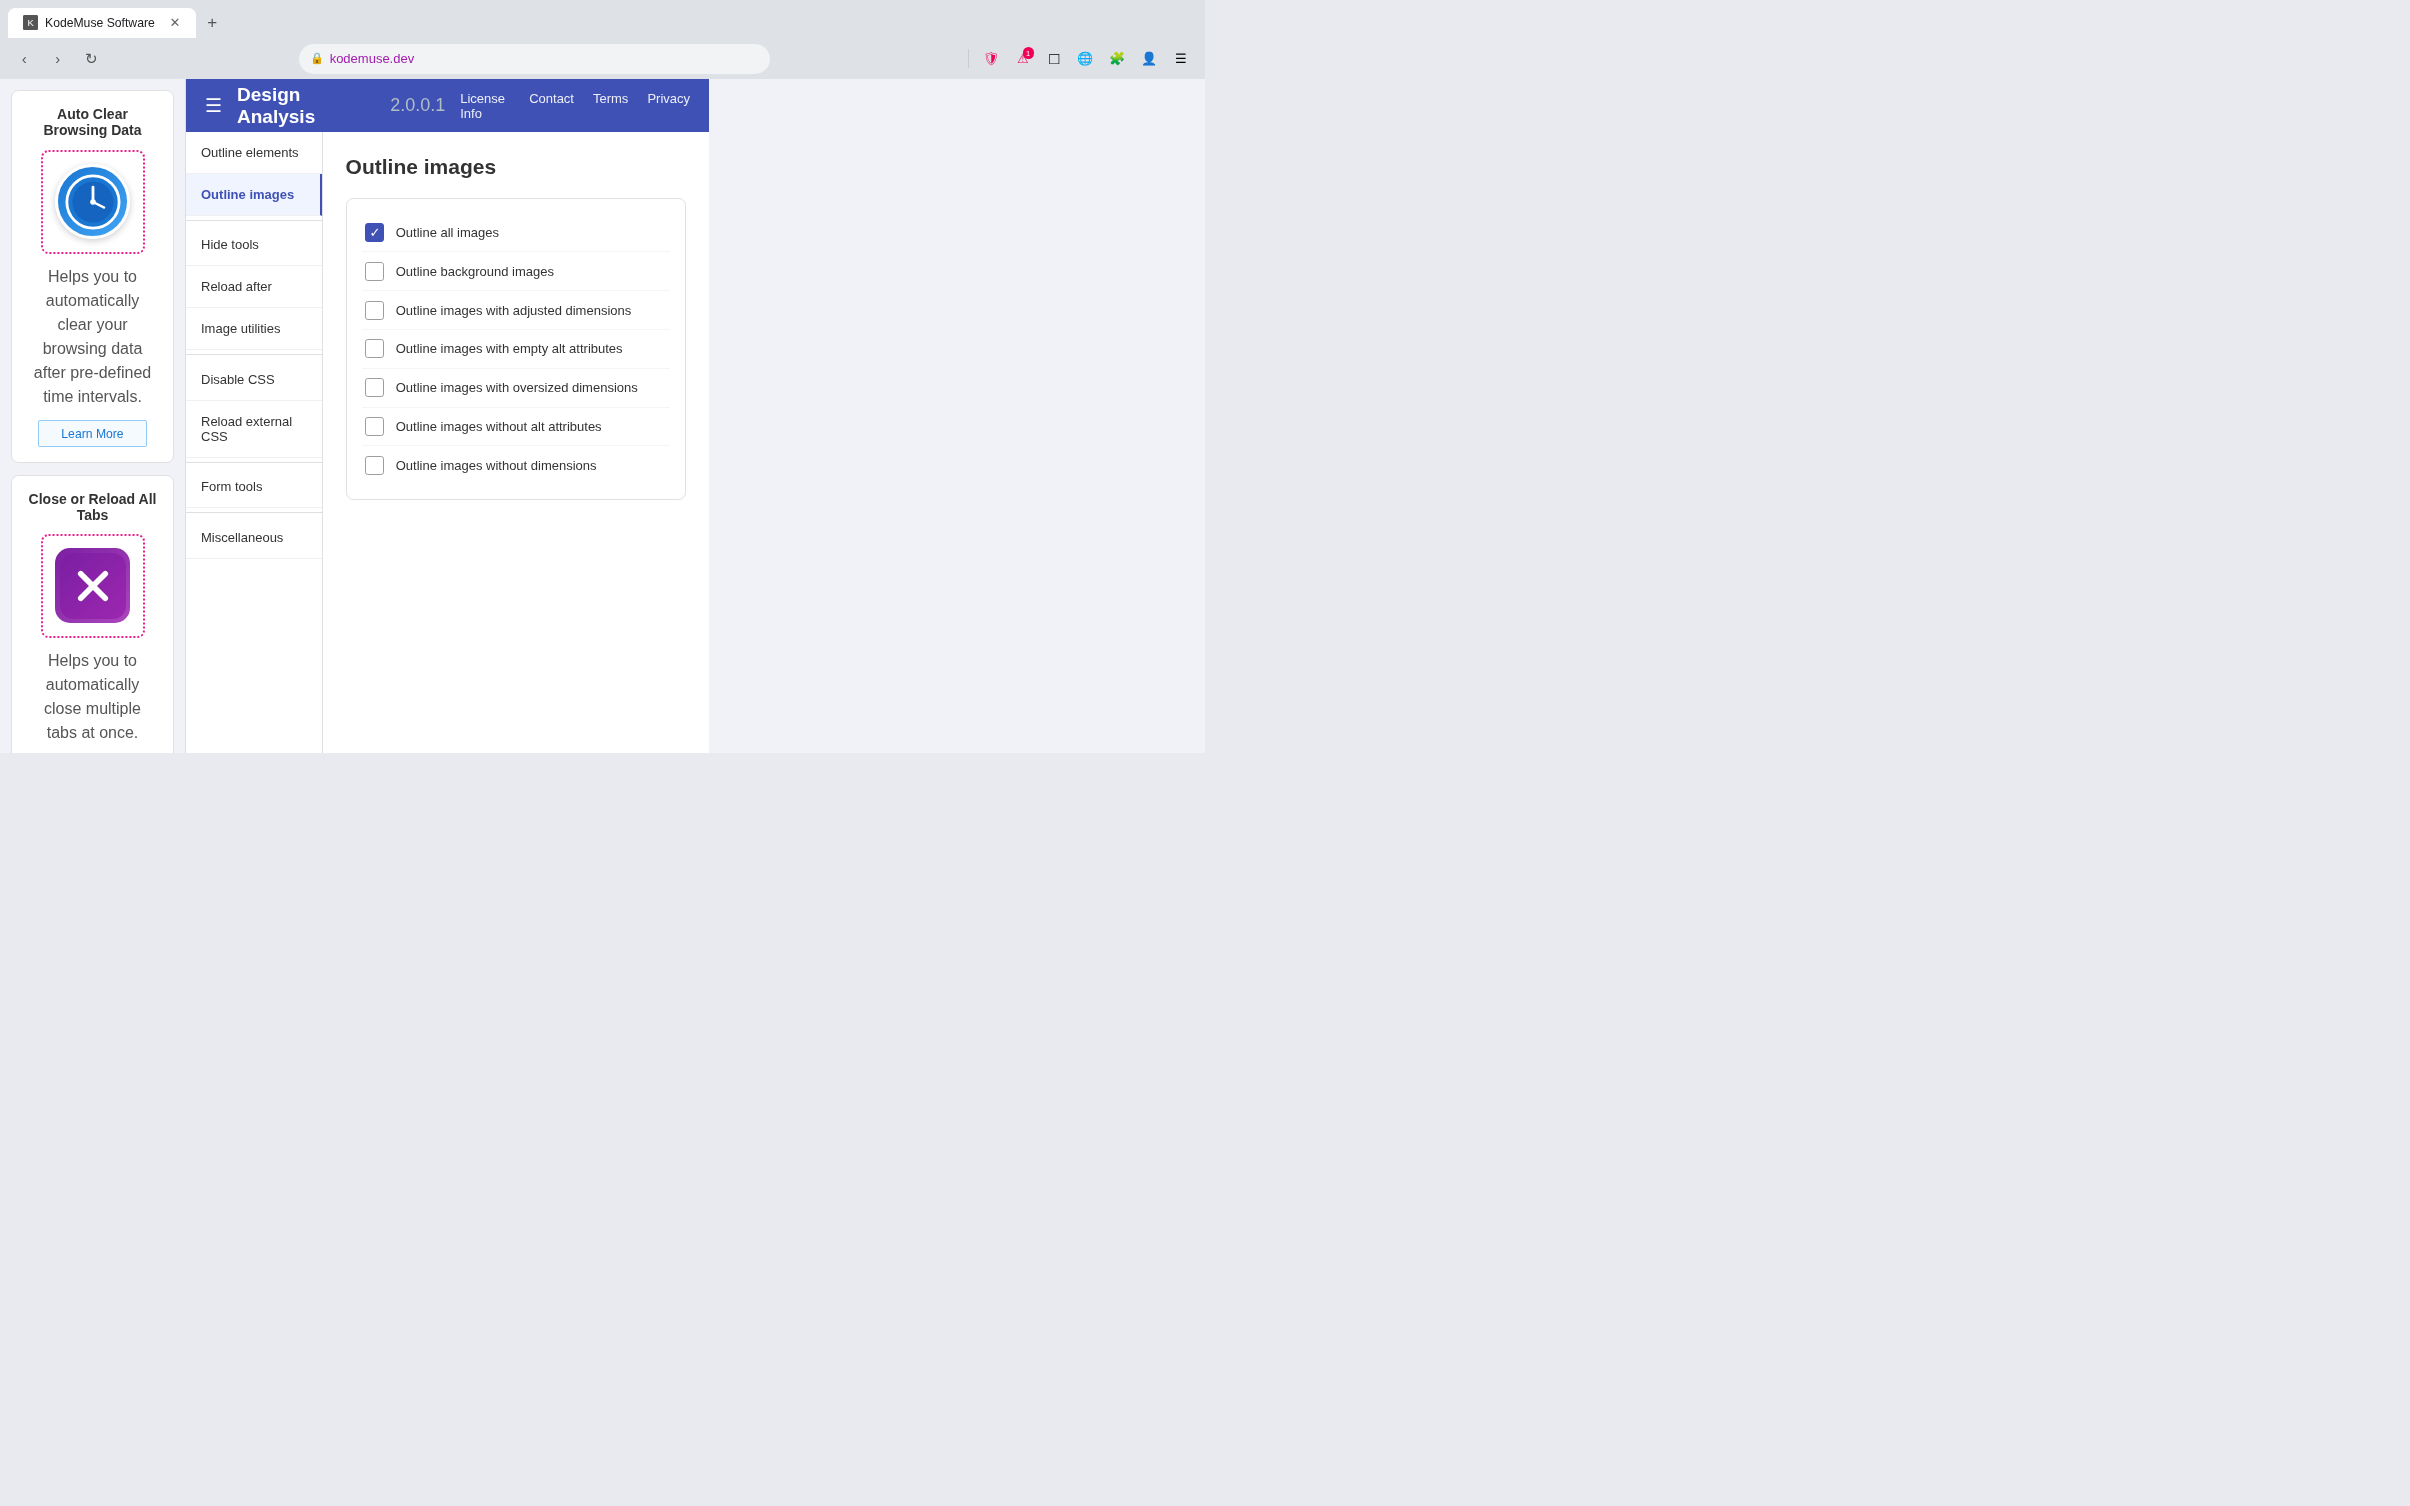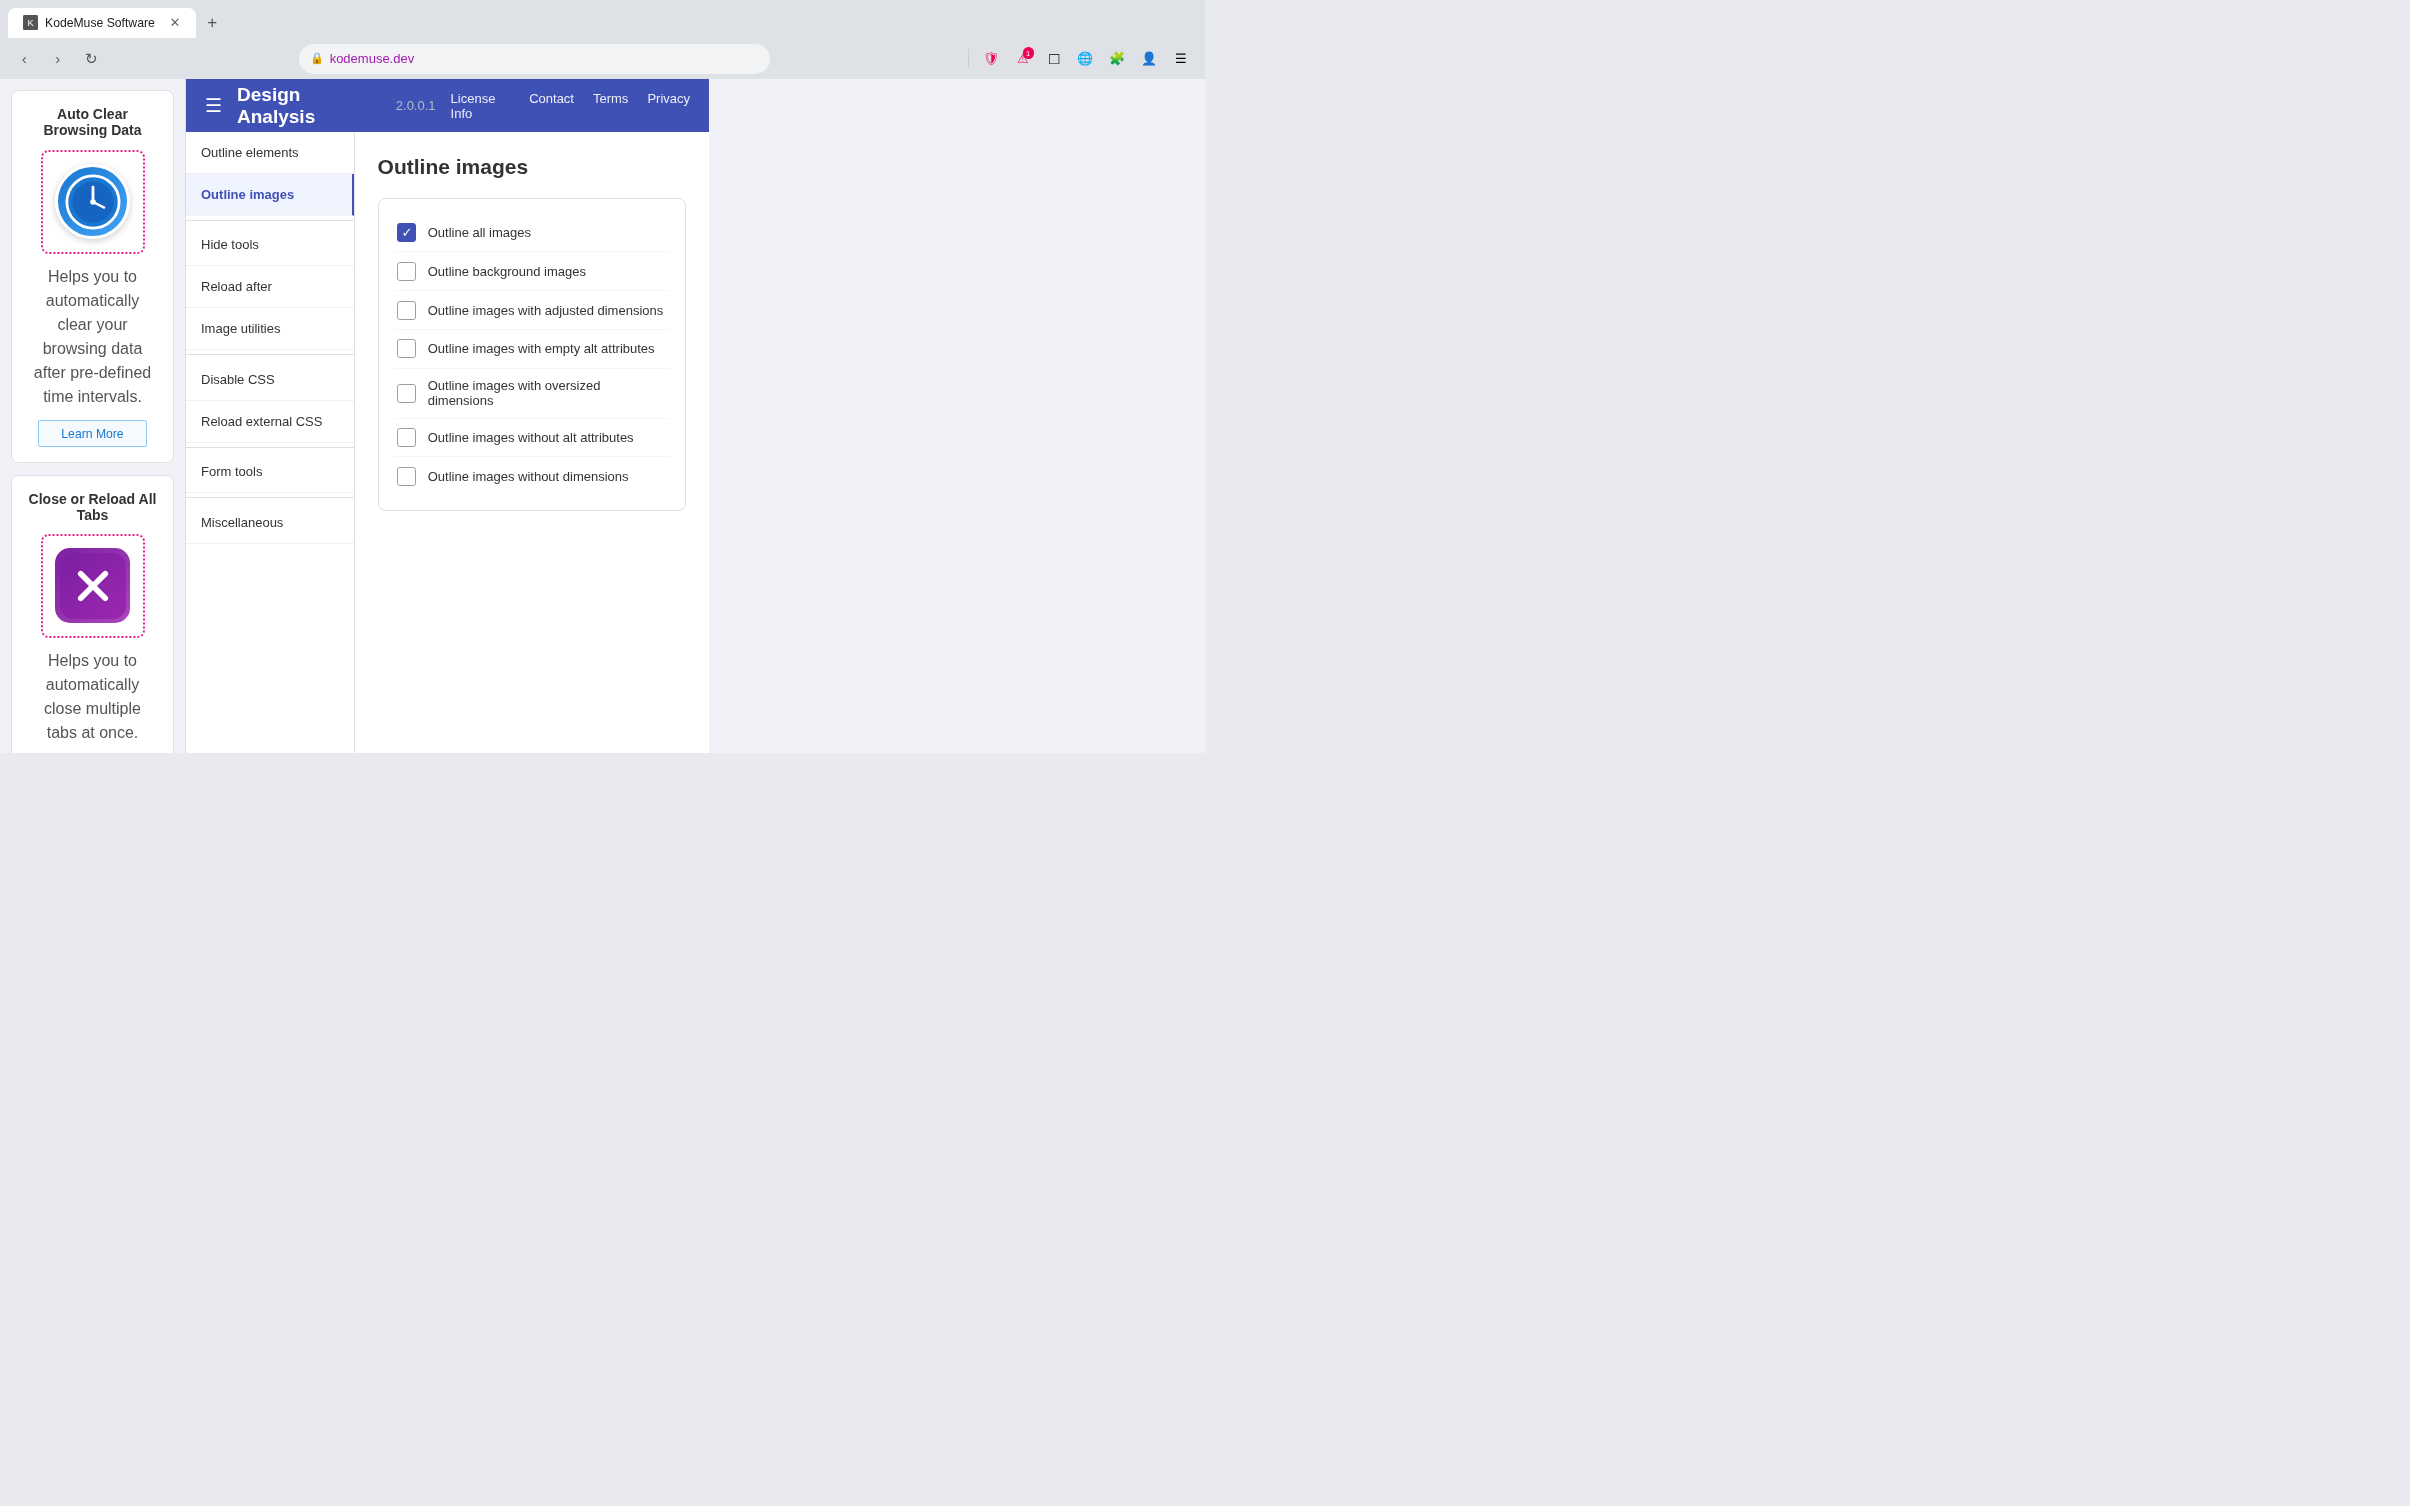--- a/index.html
+++ b/index.html
@@ -35,29 +35,29 @@
     .card-desc { font-size: 16px; color: #555; line-height: 1.5; margin-bottom: 11.3px; }
     .learn-more-btn { display: inline-block; padding: 5.6px 22.6px; border: 0.9px solid #90caf9; border-radius: 2px; color: #1976d2; font-size: 12.2px; cursor: pointer; background: #f5faff; }
 
     
     .extension-panel { width: 524px; background: white; border-left: 0.9px solid #ddd; display: flex; flex-direction: column; flex-shrink: 0; }
 
     
     .ext-header { background: #3f51b5; color: white; padding: 0 19px; height: 53px; display: flex; align-items: center; gap: 15px; flex-shrink: 0; }
     .ext-menu-icon { font-size: 19px; cursor: pointer; }
     .ext-title { font-size: 19px; font-weight: 700; }
-    .ext-version { font-size: 13px; color: #b0bec5; margin-left: 3.8px; }
+    .ext-version { font-size: 18px; color: #b0bec5; margin-left: 3.8px; }
     .ext-nav { display: flex; gap: 19px; margin-left: auto; font-size: 13px; }
     .ext-nav-item { cursor: pointer; color: rgba(255,255,255,0.9); }
 
     
     .ext-body { display: flex; flex: 1; overflow: hidden; }
 
     
-    .ext-left-nav { width: 169px; border-right: 0.9px solid #e0e0e0; background: white; flex-shrink: 0; }
+    .ext-left-nav { width: 137px; border-right: 0.9px solid #e0e0e0; background: white; flex-shrink: 0; }
     .nav-item { padding: 13px 15px; font-size: 13px; color: #333; cursor: pointer; border-bottom: 0.9px solid #f0f0f0; }
     .nav-item.active { color: #3f51b5; font-weight: 600; border-right: 2.8px solid #3f51b5; background: #f0f4ff; }
     .nav-divider { height: 0.9px; background: #e0e0e0; margin: 3.8px 0; }
 
     
     .ext-right-content { flex: 1; padding: 22.6px; overflow-y: auto; }
     .page-title { font-size: 21px; font-weight: 600; color: #333; margin-bottom: 19px; }
 
     
     .checkbox-container { background: white; border: 0.9px solid #e0e0e0; border-radius: 7.5px; padding: 15px; }

